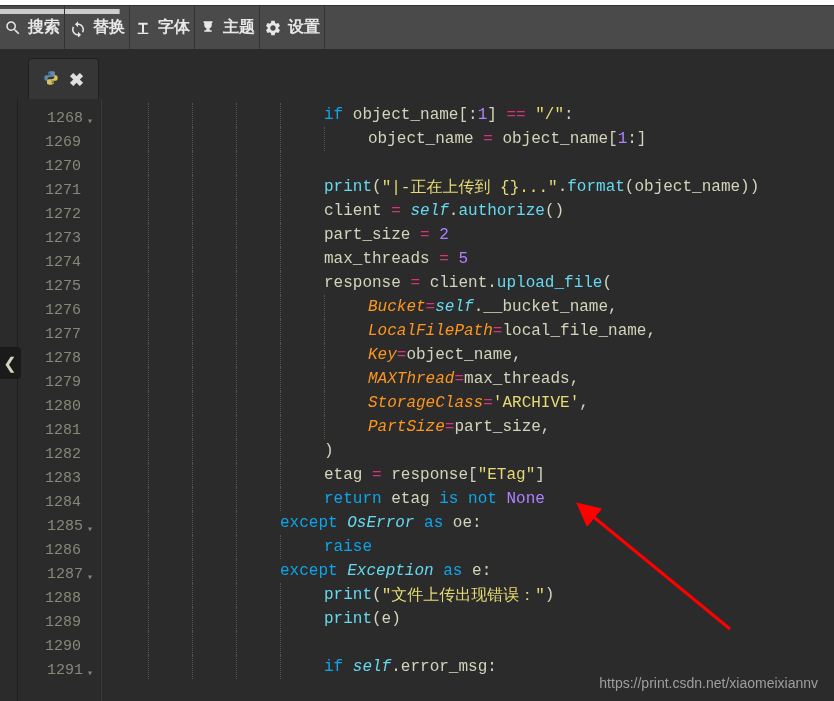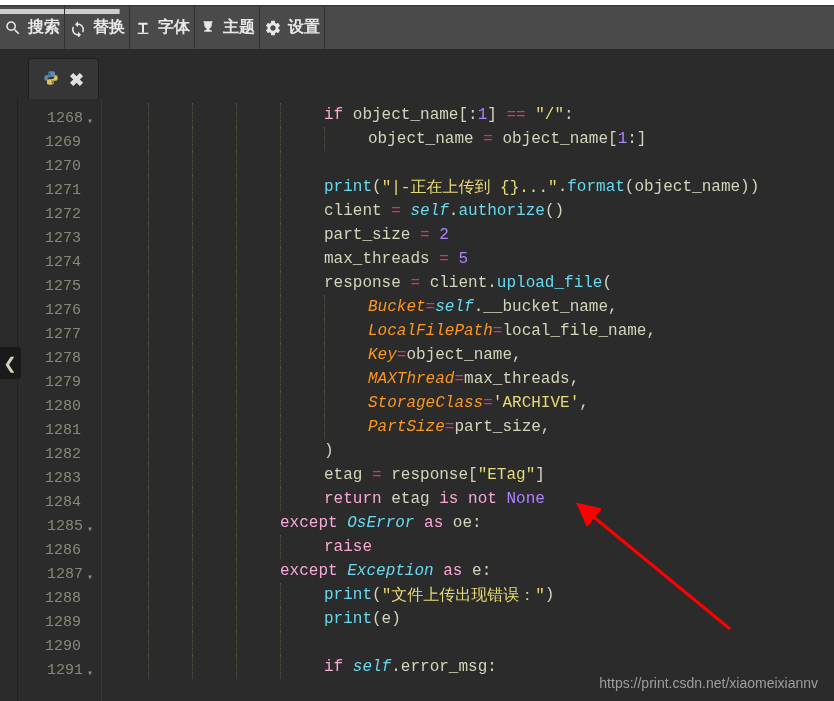--- a/index.html
+++ b/index.html
@@ -150,21 +150,21 @@
     .code-line {
       height: 24px;
       display: flex;
       align-items: center;
       white-space: pre;
       padding-left: 2px;
     }
     .indent-guide {
       border-left: 1px dotted #555549;
     }
-    .tok-kw { color: #f9a8d4; }
+    .tok-kw { color: #0ea5e9; }
     .tok-fn { color: #66d9ef; font-style: italic; }
     .tok-fn-call { color: #66d9ef; }
     .tok-str { color: #e6db74; }
     .tok-num { color: #ae81ff; }
     .tok-arg { color: #fd971f; font-style: italic; }
     .tok-op { color: #d6337c; }
     .tok-def { color: #d4d4bc; }
     .tok-lang { color: #66d9ef; font-style: italic;}
     .watermark {
       position: absolute;

